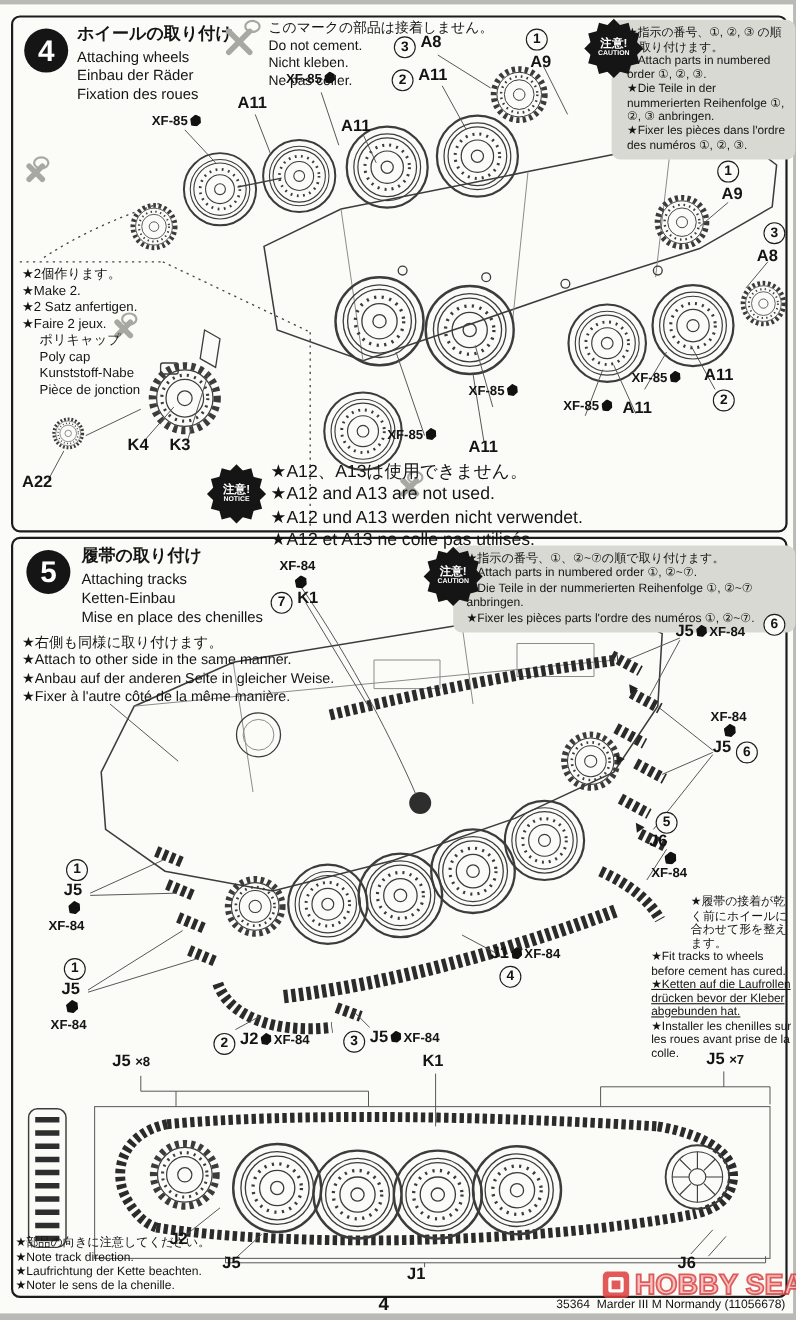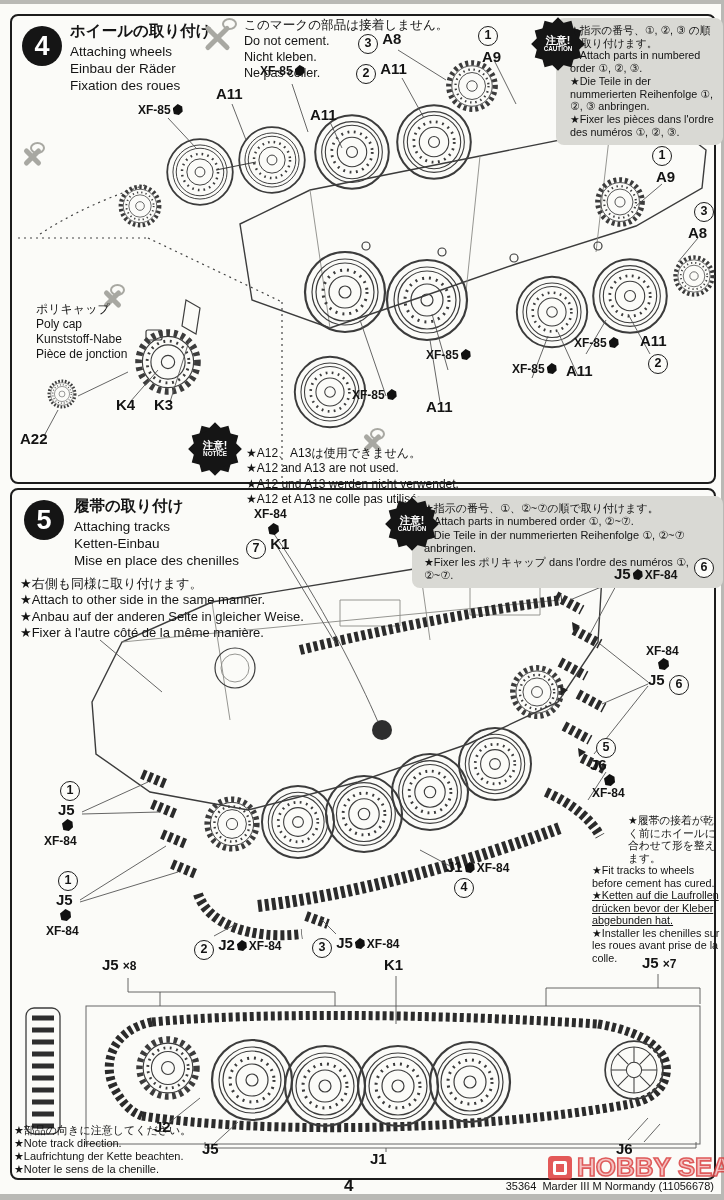--- a/index.html
+++ b/index.html
@@ -234,33 +234,39 @@
       <i></i>
       <i class="b"></i>
       <u></u>
     </span>
   <span class="xicon" style="left:360px;top:432px;width:22px;height:22px;">
       <i></i>
       <i class="b"></i>
       <u></u>
     </span>
 
+  <div class="note" style="left:20px;top:242px;">
+    <div>★2個作ります。</div>
+    <div>★Make 2.</div>
+    <div>★2 Satz anfertigen.</div>
+    <div>★Faire 2 jeux.</div>
+  </div>
   <div class="note" style="left:36px;top:302px;">
     <div>ポリキャップ</div>
     <div>Poly cap</div>
     <div>Kunststoff-Nabe</div>
     <div>Pièce de jonction</div>
   </div>
 
   <div class="burst" style="left:189px;top:423px;">
     <span class="sq"></span>
     <b><span>注意!</span>
        <span class="en">NOTICE</span></b>
   </div>
-  <div class="note" style="left:246px;top:446px;font-size:12px;line-height:1.28;">
+  <div class="note" style="left:246px;top:420px;font-size:16px;line-height:1.28;">
     <div>★A12、A13は使用できません。</div>
     <div>★A12 and A13 are not used.</div>
     <div>★A12 und A13 werden nicht verwendet.</div>
     <div>★A12 et A13 ne colle pas utilisés.</div>
   </div>
 
   <div class="step" style="left:24px;top:500px;">5</div>
   <div class="titleblock" style="left:74px;top:496px;">
     <div class="jp">履帯の取り付け</div>
     <div>Attaching tracks</div>
@@ -270,21 +276,21 @@
 
   <div class="burst" style="left:386px;top:498px;">
     <span class="sq"></span>
     <b><span>注意!</span>
        <span class="en">CAUTION</span></b>
   </div>
   <div class="cbox" style="left:412px;top:496px;width:292px;font-size:11px;line-height:1.22;padding-left:12px;">
     <div>★指示の番号、①、②~⑦の順で取り付けます。</div>
     <div>★Attach parts in numbered order ①, ②~⑦.</div>
     <div>★Die Teile in der nummerierten Reihenfolge ①, ②~⑦ anbringen.</div>
-    <div>★Fixer les ポリキャップ dans l'ordre des numéros ①, ②~⑦.</div>
+    <div>★Fixer les pièces parts l'ordre des numéros ①, ②~⑦.</div>
   </div>
 
   <div class="note" style="left:20px;top:576px;font-size:13px;">
     <div>★右側も同様に取り付けます。</div>
     <div>★Attach to other side in the same manner.</div>
     <div>★Anbau auf der anderen Seite in gleicher Weise.</div>
     <div>★Fixer à l'autre côté de la même manière.</div>
   </div>
 
   <span class="lbl sm" style="left:254px;top:507px;">XF-84</span>

